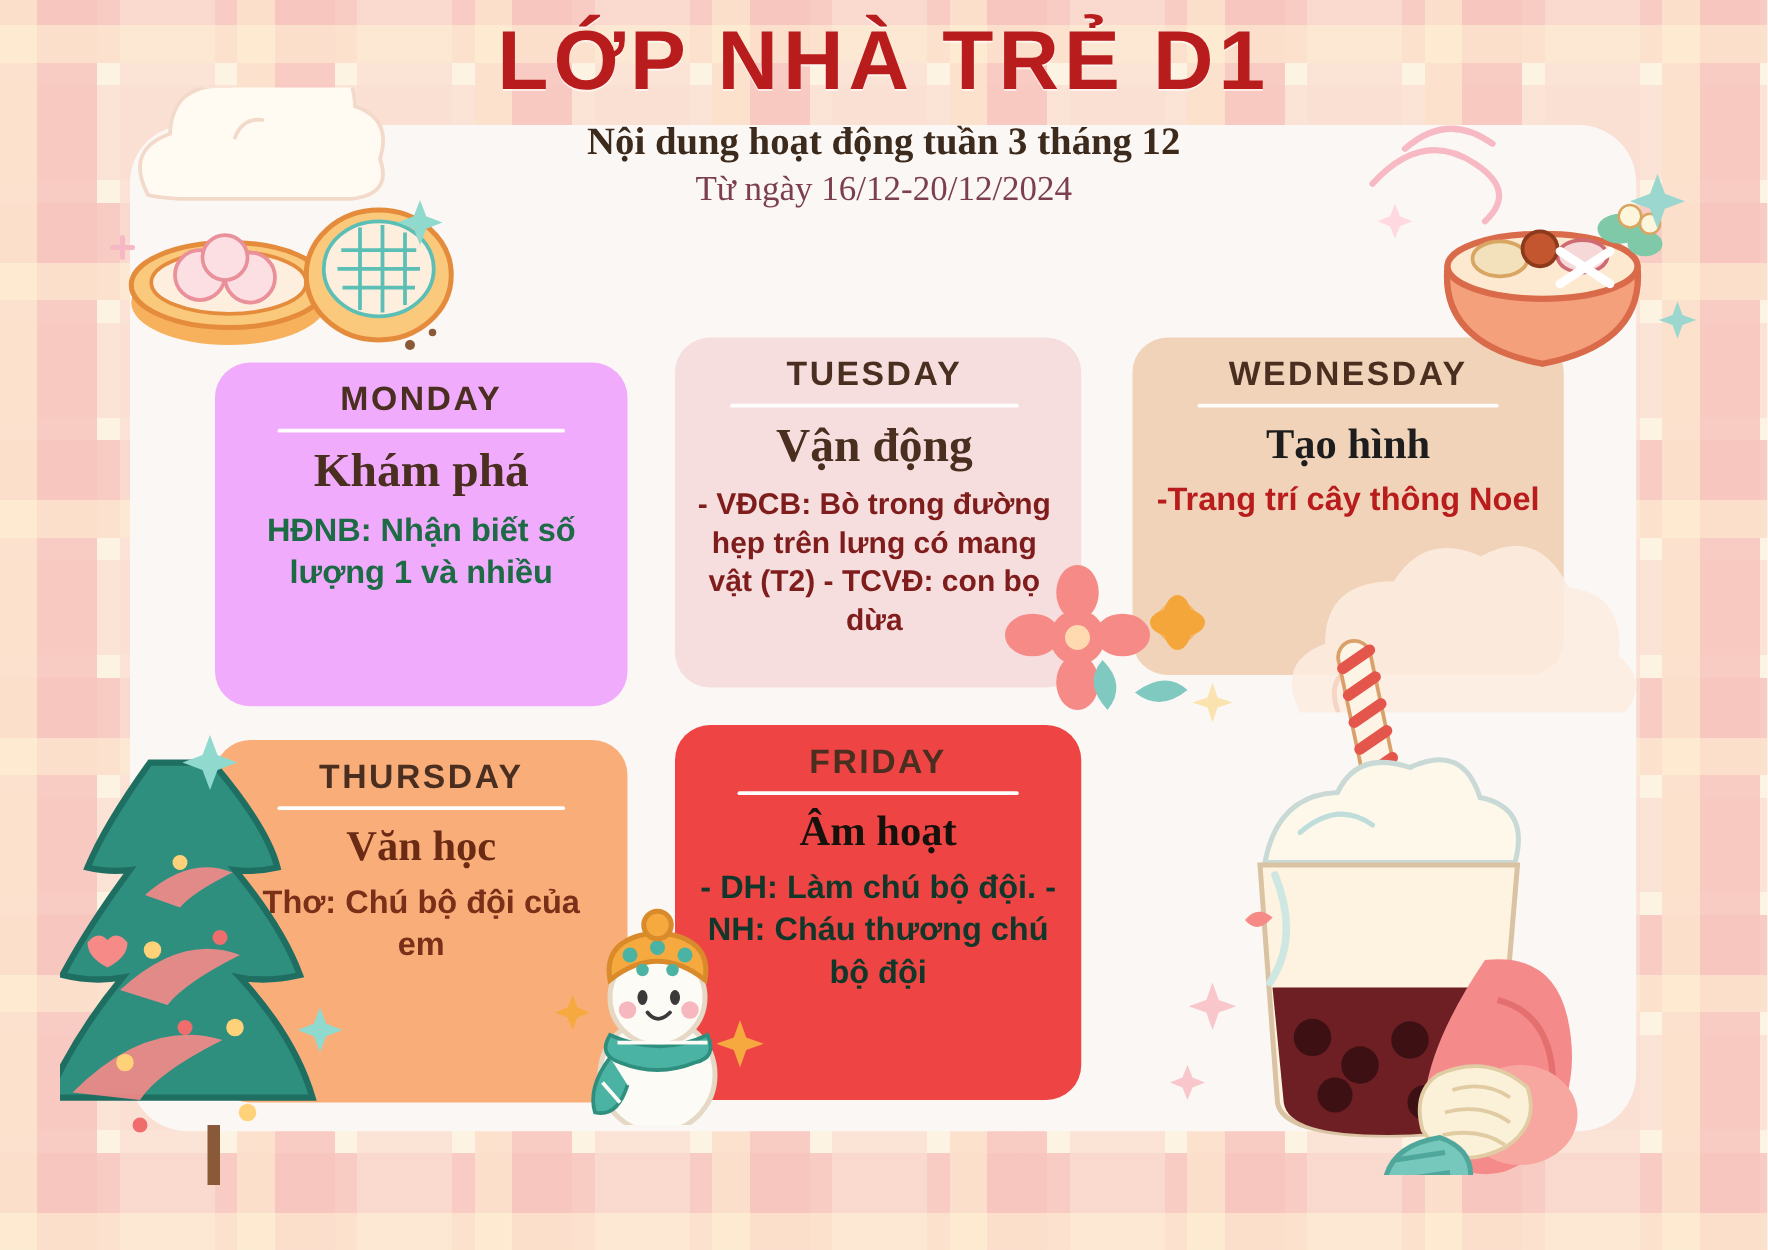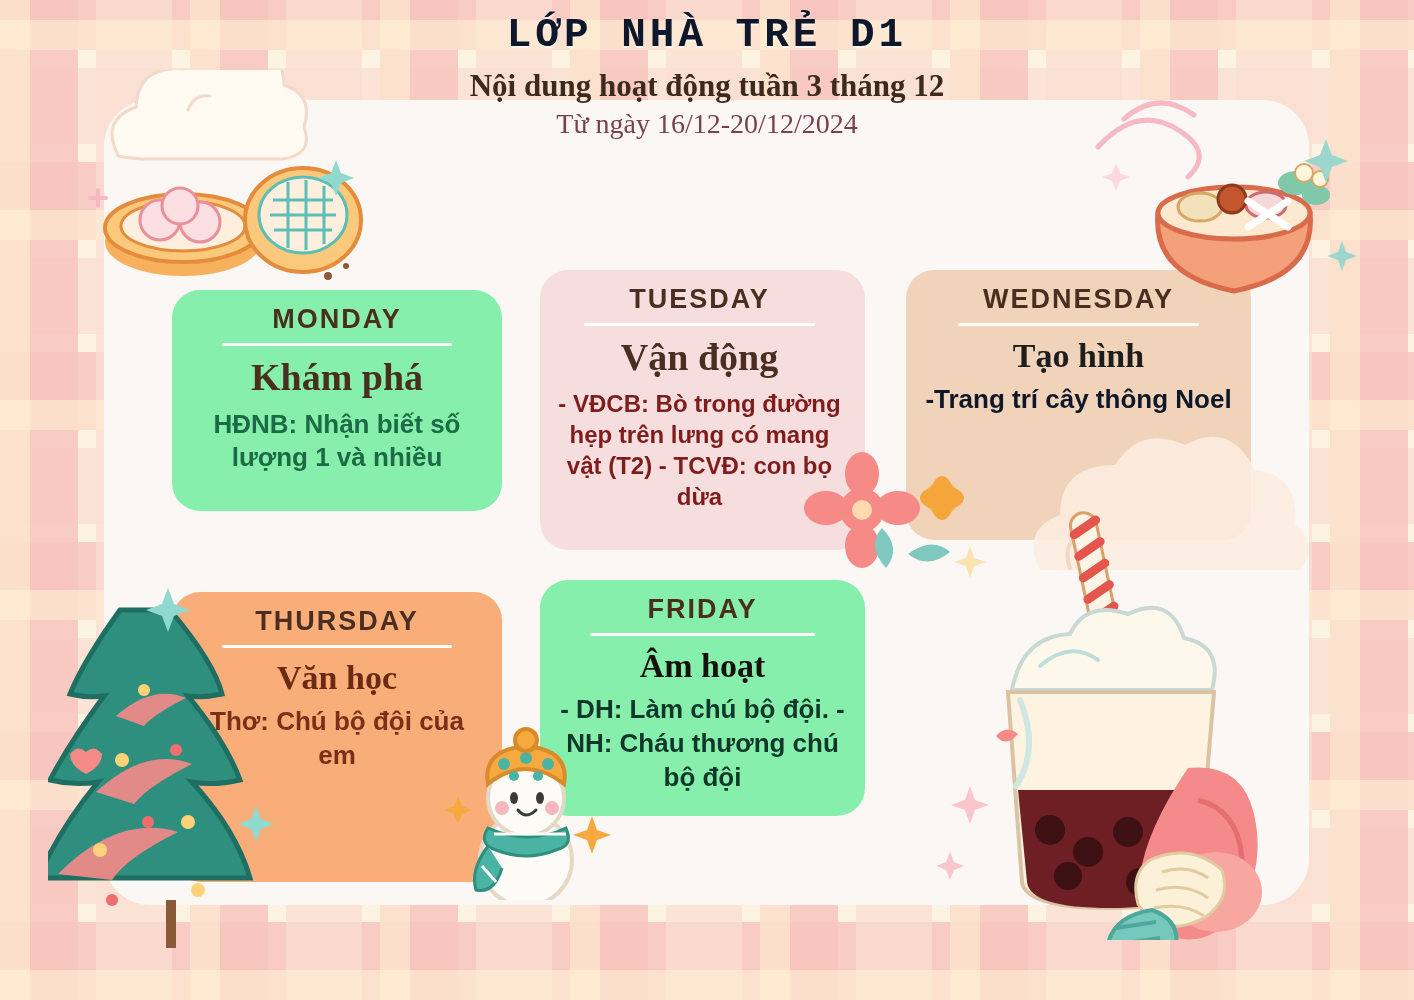--- a/index.html
+++ b/index.html
@@ -52,25 +52,25 @@
   }
   
   .header {
     position: absolute;
     left: 0; top: 14px;
     width: 1414px;
     text-align: center;
     z-index: 20;
   }
   .title {
-    font-family: Liberation Mono, monospace;
+    font-family: Liberation Sans, sans-serif;
     font-weight: bold;
-    font-size: 41px;
+    font-size: 67px;
     letter-spacing: 4px;
-    color: #0f172a;
+    color: #b91c1c;
     line-height: 1.05;
     margin: 0;
     text-shadow: 0 2px 0 rgba(255,255,255,0.6);
   }
   .subtitle {
     font-family: "Liberation Serif", serif;
     font-weight: bold;
     font-size: 31px;
     color: #3c2a1d;
     margin: 10px 0 0 0;
@@ -120,34 +120,34 @@
   .subject.brown { color: #4a2f20; font-size: 38px; }
   .detail {
     font-family: "Liberation Sans", sans-serif;
     font-weight: bold;
     font-size: 26px;
     line-height: 1.3;
     color: #1c6b45;
   }
 
   
-  #card-mon   { left: 68px;  top: 190px;  width: 330px; height: 221px; background: #86efac; }
+  #card-mon   { left: 68px;  top: 190px;  width: 330px; height: 275px; background: #f0abfc; }
   #card-tue   { left: 436px; top: 170px;  width: 325px; height: 280px; background: #f7dede; padding-left: 12px; }
   #card-wed   { left: 802px; top: 170px;  width: 345px; height: 270px; background: #f0d3b8; }
   #card-thu   { left: 68px;  top: 492px;  width: 330px; height: 290px; background: #f9ae79; }
-  #card-fri   { left: 436px; top: 480px;  width: 325px; height: 236px; background: #86efac; }
+  #card-fri   { left: 436px; top: 480px;  width: 325px; height: 300px; background: #ef4444; }
 
   #card-mon .dayname, #card-thu .dayname, #card-fri .dayname,
   #card-tue .dayname, #card-wed .dayname { color: #4a2f20; }
   #card-thu .rule, #card-fri .rule { background: #ffffff; }
   #card-thu .detail, #card-thu .subject { color: #7a2f18; }
   #card-thu .subject { color: #6b2a14; }
   #card-fri .subject { color: #17110c; }
   #card-fri .detail { color: #11372a; }
-  #card-wed .detail { color: #0f172a; }
+  #card-wed .detail { color: #b91c1c; }
   #card-tue .detail { color: #7f1d1d; font-size: 24px; }
 
   
   .deco { position: absolute; pointer-events: none; }
   .deco svg { display: block; }
   #deco-dimsum { left: 78px;  top: 70px;  width: 290px; height: 230px; z-index: 15;}
   #deco-noodle { left: 1080px; top: 95px; width: 290px; height: 215px; z-index: 15;}
   #deco-tree   { left: 48px;  top: 570px; width: 250px; height: 380px; z-index: 15;}
   #deco-snow   { left: 430px; top: 700px; width: 190px; height: 200px; z-index: 15;}
   #deco-drink  { left: 900px; top: 500px; width: 420px; height: 440px; z-index: 14;}

